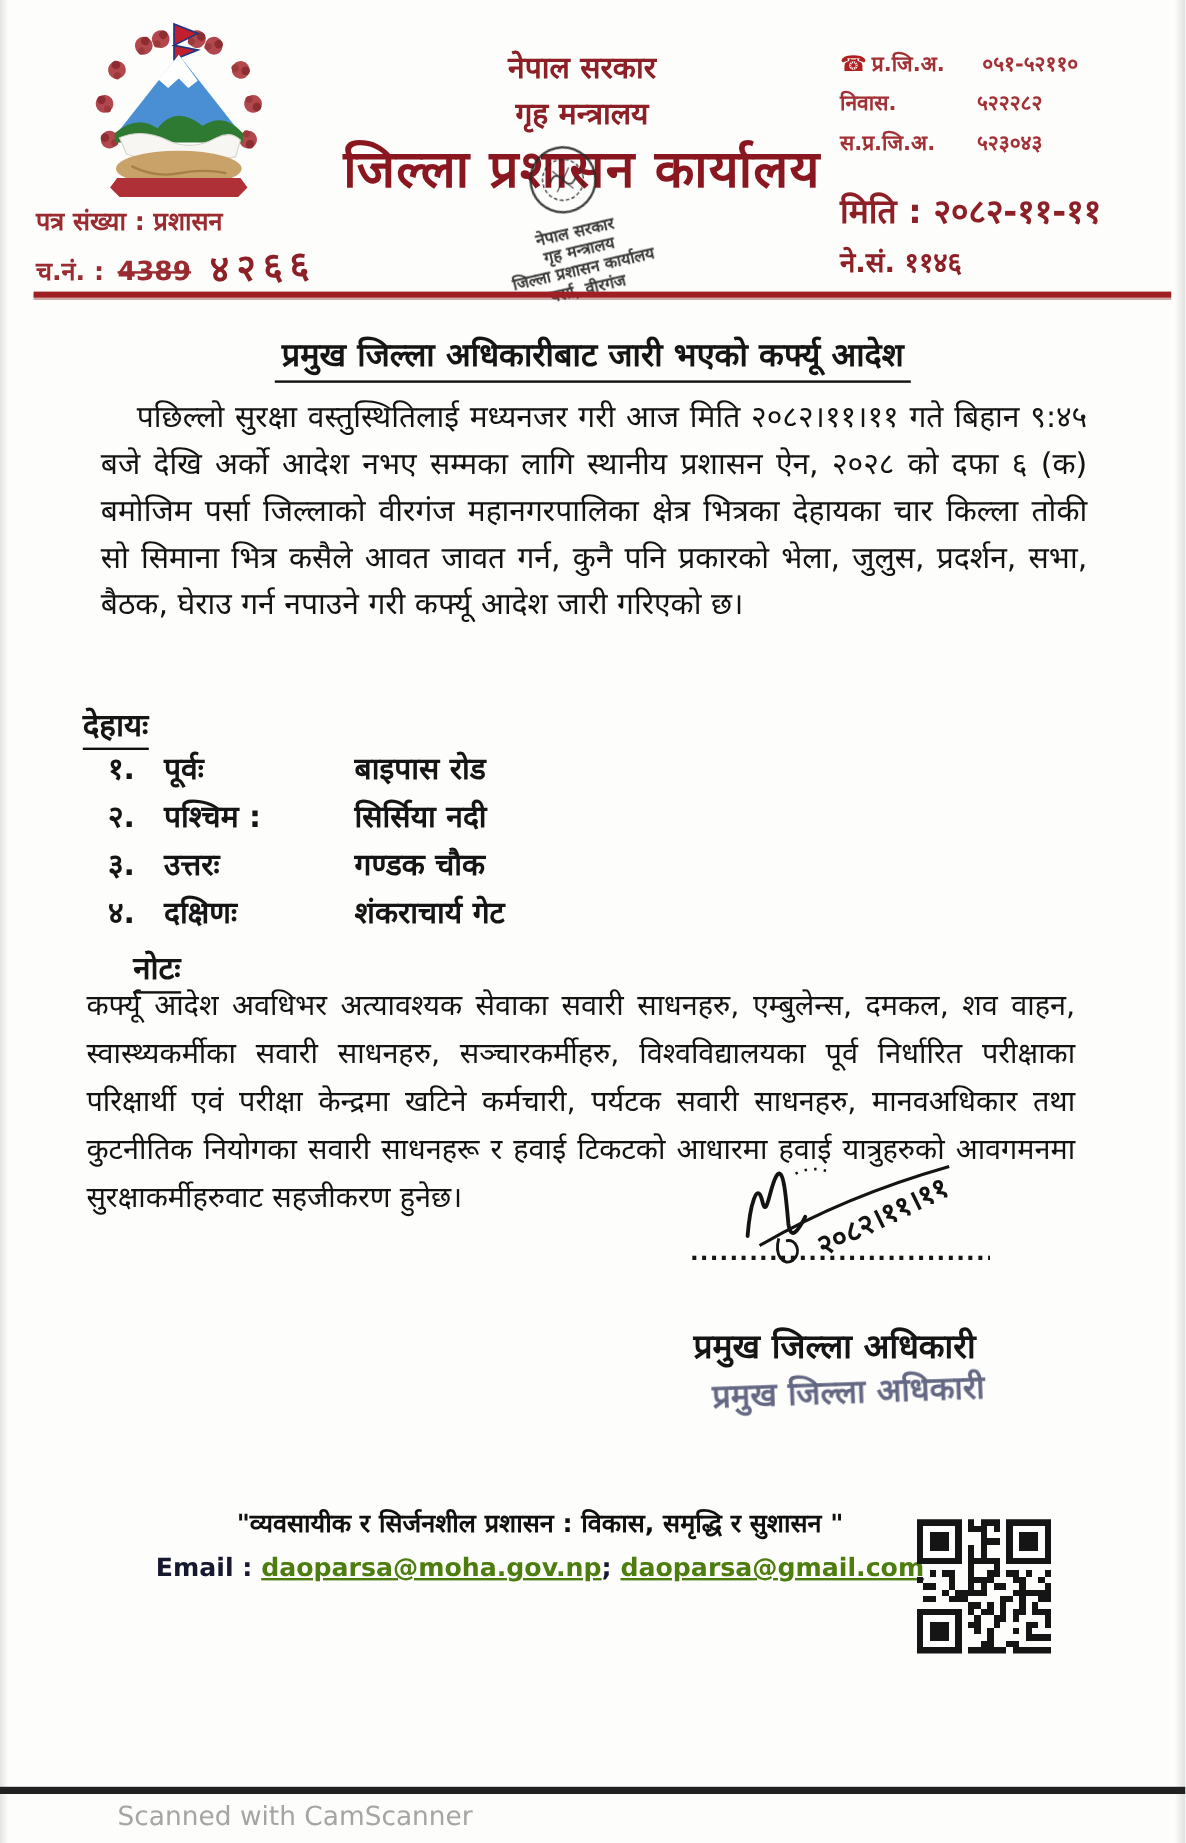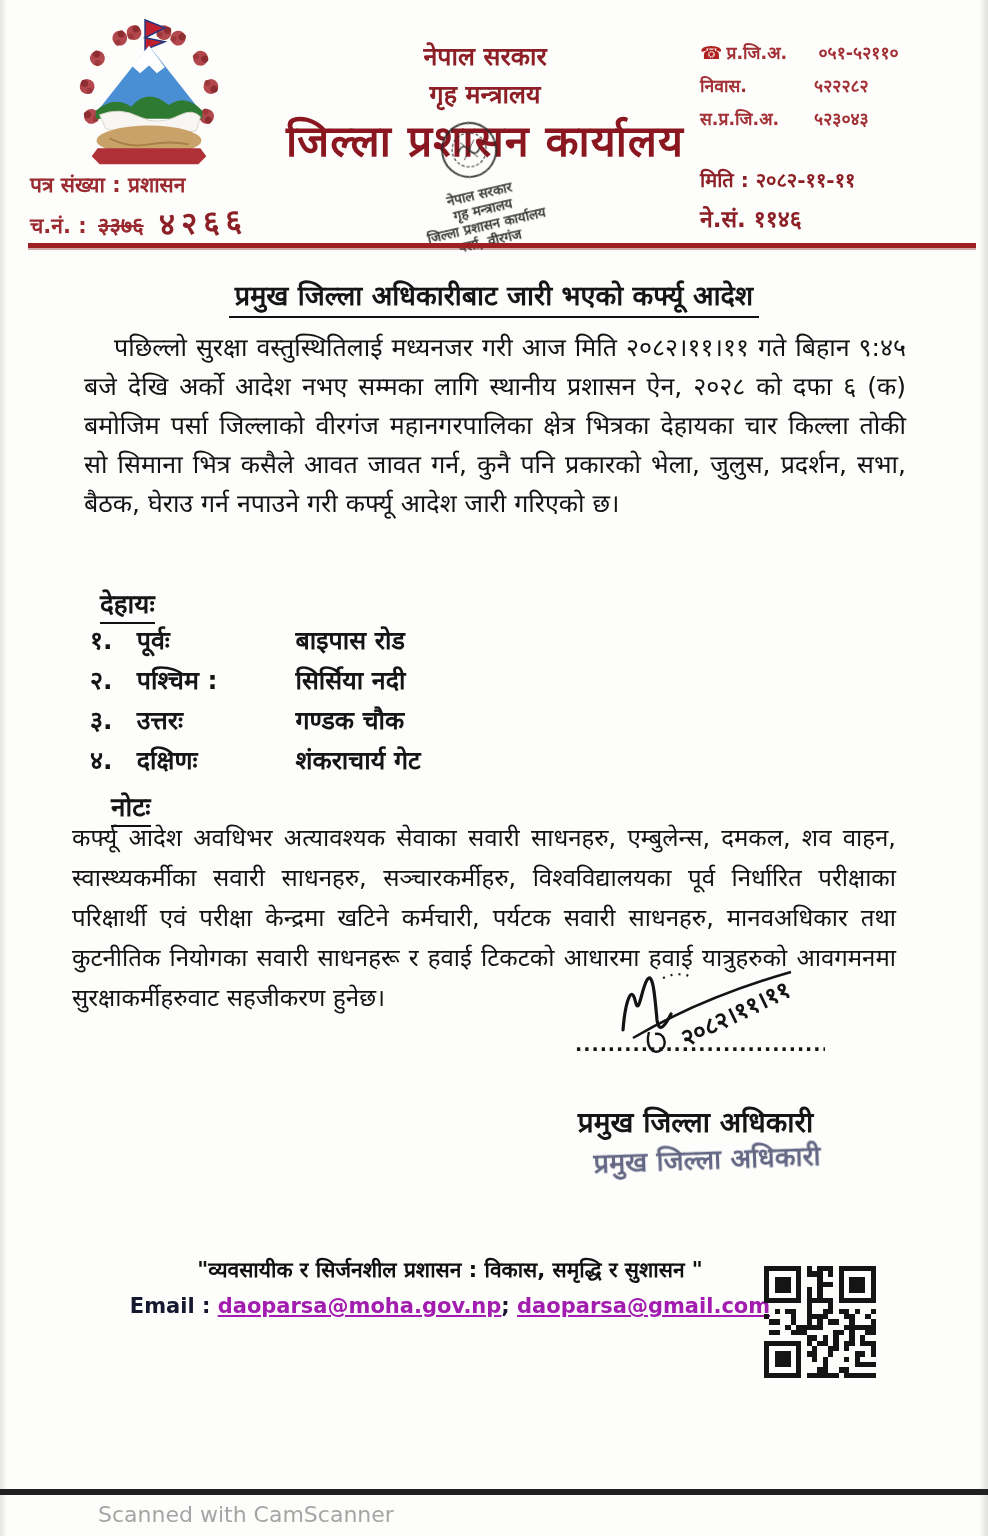--- a/index.html
+++ b/index.html
@@ -24,39 +24,39 @@
     text-align:center; font-size:43px; font-weight:800; color:#8a161f; letter-spacing:1px; }
   .office-stamp { position:absolute; left:372px; top:118px; width:210px;
     transform:rotate(-13deg); text-align:center; opacity:.88; filter:blur(.3px); }
   .office-stamp .seal { margin:0 auto 2px; }
   .office-stamp .line { font-size:13.5px; line-height:16px; color:#1c1c1c; font-weight:600; }
 
   .contact { position:absolute; left:700px; top:40px; color:#a23136; font-weight:700; font-size:17.5px; }
   .contact .row { height:33px; white-space:nowrap; }
   .contact .lbl { display:inline-block; width:108px; }
   .contact .ph { color:#b02020; margin-right:4px; font-size:18px; }
-  .date-line { position:absolute; left:700px; top:166px; font-size:20px; font-weight:700; color:#8c2026; }
+  .date-line { position:absolute; left:700px; top:156px; font-size:28px; font-weight:700; color:#8c2026; }
   .ns-line   { position:absolute; left:700px; top:202px; font-size:23px; font-weight:700; color:#8c2026; }
 
   .letter-no { position:absolute; left:30px; top:170px; font-size:21px; font-weight:700; color:#9a2b30; }
   .ref-row   { position:absolute; left:30px; top:200px; font-size:21px; font-weight:700; color:#9a2b30; }
   .ref-struck { text-decoration:line-through; font-size:22px; margin-left:4px; }
   .ref-hand { display:inline-block; font-size:31px; letter-spacing:6px; margin-left:8px;
     color:#8c2026; transform:rotate(-3deg); font-weight:600; }
 
   .red-rule { position:absolute; left:28px; top:243px; width:948px; height:5px;
     background:#9e2023; box-shadow:0 2px 0 rgba(120,20,20,.35); }
 
   
   .order-title { position:absolute; left:0; top:276px; width:988px; text-align:center; }
   .order-title span { font-size:27px; font-weight:700; border-bottom:2.5px solid #111;
     padding:0 6px 5px; }
   .para1 { position:absolute; left:84px; top:328px; width:822px; font-size:25px;
     line-height:39px; text-align:justify; text-indent:30px; font-weight:500; color:#131313; }
-  .list-head { position:absolute; left:100px; top:585px; font-size:26px; font-weight:700; }
+  .list-head { position:absolute; left:69px; top:585px; font-size:26px; font-weight:700; }
   .list-head span, .note-head span { border-bottom:2.5px solid #111; padding-bottom:3px; }
   .boundaries { position:absolute; left:90px; top:622px; font-size:25px; font-weight:600; }
   .boundaries .row { height:40px; }
   .boundaries .num { display:inline-block; width:38px; }
   .boundaries .dir { display:inline-block; width:150px; }
   .note-head { position:absolute; left:84px; top:788px; font-size:26px; font-weight:700;margin-left:27px; }
   .para2 { position:absolute; left:72px; top:818px; width:824px; font-size:24px;
     line-height:40px; text-align:justify; font-weight:500; color:#131313; }
 
   
@@ -71,21 +71,21 @@
     font-size:28px; font-weight:700; }
   .desig-stamp { position:absolute; left:552px; top:1140px; width:310px; text-align:center;
     font-size:27px; font-weight:700; color:#3a3f63; opacity:.78; filter:blur(.6px);
     transform:rotate(-2deg); }
 
   
   .motto { position:absolute; left:110px; top:1255px; width:680px; text-align:center;
     font-size:21px; font-weight:700; color:#101010; }
   .email-line { position:absolute; left:110px; top:1294px; width:680px; text-align:center;
     font-size:21px; font-weight:700; color:#15182e; }
-  .email-line a, .site-line a { color:#a21caf; text-decoration:underline; }
+  .email-line a, .site-line a { color:#4d7c0f; text-decoration:underline; }
   .site-line { position:absolute; left:110px; top:1323px; width:680px; text-align:center;
     font-size:21px; font-weight:700; color:#15182e; }
   .qr { position:absolute; left:764px; top:1266px; width:112px; height:112px; }
 
   
   .cs-rule { position:absolute; left:0; top:1489px; width:988px; height:6px; background:#212121; }
   .cs-icon { position:absolute; left:8px; top:1500px; width:16px; height:28px;
     border:2.5px solid #9c9c9c; border-radius:6px; color:#9c9c9c; font-weight:700;
     font-size:16px; display:flex; align-items:center; justify-content:center;margin-top:44px; }
   .cs-label { position:absolute; left:50px; top:1502px; font-size:22px; color:#a5a5a5; font-weight:500;margin-left:48px; }
@@ -160,21 +160,21 @@
       <span>५२३०४३</span>
     </div>
   </div>
 
   <div class="date-line">मिति : २०८२-११-११</div>
   <div class="ns-line">ने.सं. ११४६</div>
 
   <div class="letter-no">पत्र संख्या : प्रशासन</div>
   <div class="ref-row">
     <span>च.नं. :</span>
-    <span class="ref-struck">३३७६</span>
+    <span class="ref-struck">4389</span>
     <span class="ref-hand">४२६६</span>
   </div>
 
   <div class="red-rule"></div>
 
   <div class="order-title">
     <span>प्रमुख जिल्ला अधिकारीबाट जारी भएको कर्फ्यू आदेश</span>
   </div>
   <div class="para1">पछिल्लो सुरक्षा वस्तुस्थितिलाई मध्यनजर गरी आज मिति २०८२।११।११ गते बिहान ९:४५ बजे देखि अर्को आदेश नभए सम्मका लागि स्थानीय प्रशासन ऐन, २०२८ को दफा ६ (क) बमोजिम पर्सा जिल्लाको वीरगंज महानगरपालिका क्षेत्र भित्रका देहायका चार किल्ला तोकी सो सिमाना भित्र कसैले आवत जावत गर्न, कुनै पनि प्रकारको भेला, जुलुस, प्रदर्शन, सभा, बैठक, घेराउ गर्न नपाउने गरी कर्फ्यू आदेश जारी गरिएको छ।</div>
 

